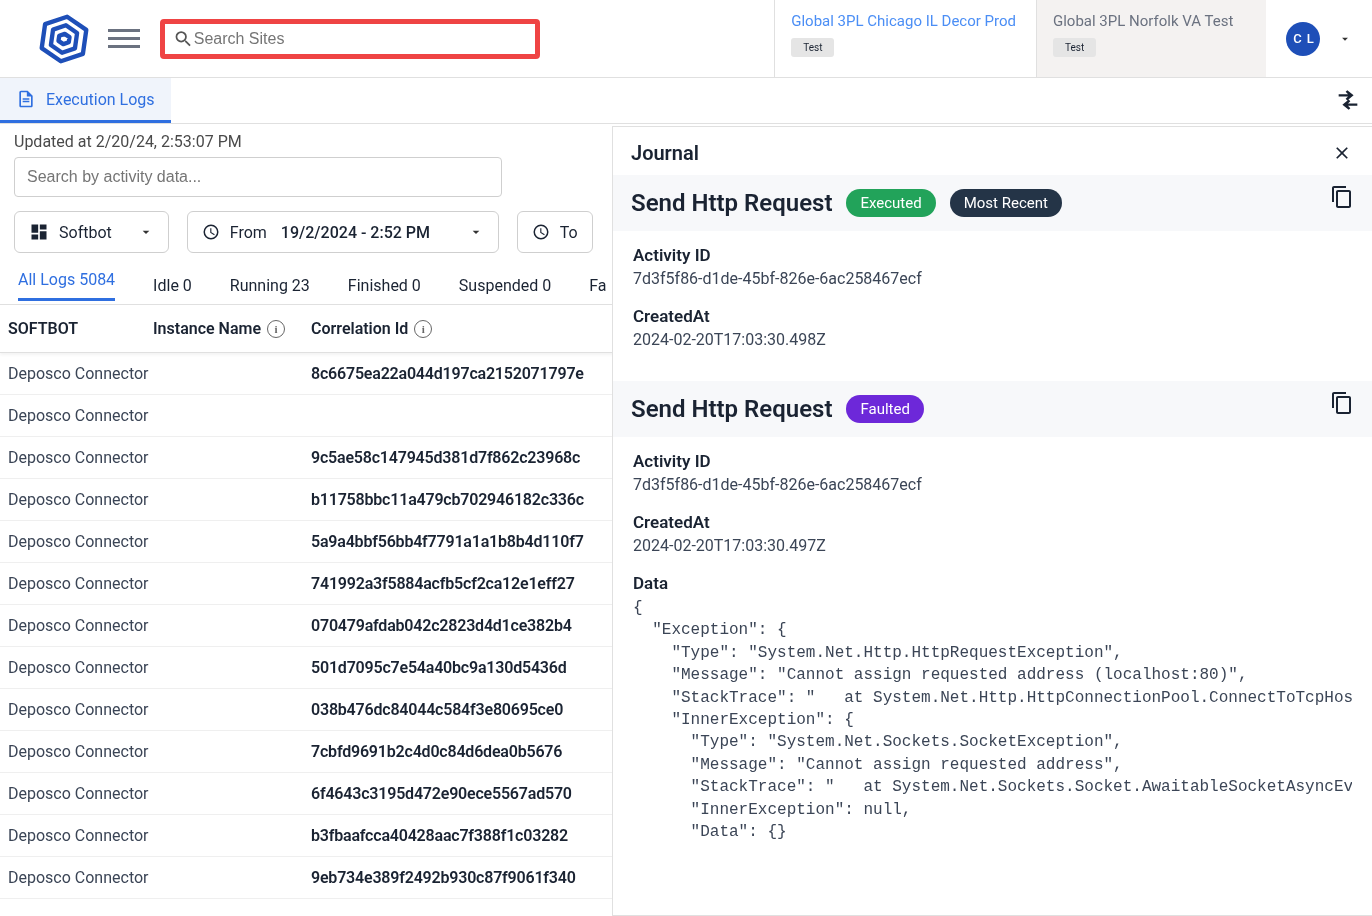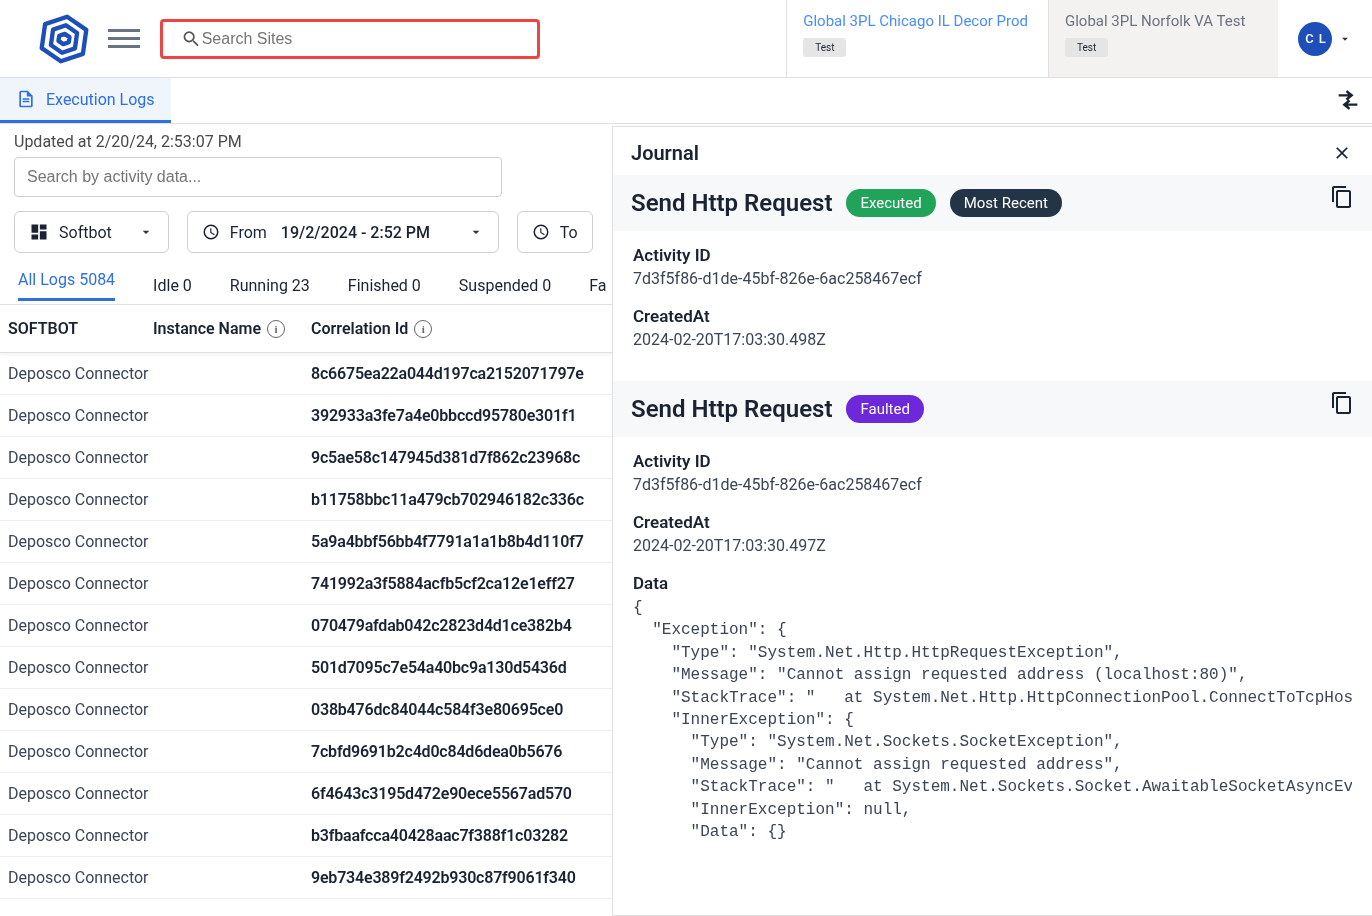--- a/index.html
+++ b/index.html
@@ -2,29 +2,29 @@
 <html><head>
 <meta charset="utf-8">
 <style>
 * { box-sizing: border-box; margin: 0; padding: 0; }
 body { font-family: -apple-system, BlinkMacSystemFont, "Segoe UI", Roboto, sans-serif; font-size: 14px; color: #1a2332; background: #fff; width: 1372px; height: 916px; overflow: hidden; position: relative; }
 .header { display: flex; align-items: stretch; height: 78px; border-bottom: 1px solid #e0e0e0; }
 .header-left { display: flex; align-items: center; padding: 0 12px; }
 .logo { width: 52px; height: 52px; margin: 0 18px 0 26px; }
 .hamburger { width: 32px; height: 32px; display: flex; flex-direction: column; justify-content: center; gap: 5px; margin-right: 20px; cursor: pointer; }
 .hamburger span { height: 3px; background: #6b7280; }
-.search-box { display: flex; align-items: center; border: 3px solid #ef4444; border-radius: 4px; width: 380px; height: 40px; padding: 0 18px; }
+.search-box { display: flex; align-items: center; border: 5px solid #ef4444; border-radius: 4px; width: 380px; height: 40px; padding: 0 8px; }
 .search-box input { border:none; outline:none; font-size:16px; width:100%; color:#999; }
 .header-spacer { flex: 1; }
 .header-tab { padding: 12px 20px 0 16px; border-left: 1px solid #e0e0e0; min-width: 230px; }
 .header-tab.active .tab-title { color: #4b8ef5; }
 .header-tab.inactive { background: #f4f2f1; }
 .tab-title { font-size: 15px; color: #6b7280; margin-bottom: 8px; white-space: nowrap; }
 .tab-chip { display: inline-block; background: #e5e5e5; padding: 4px 12px; border-radius: 3px; font-size: 10px; color: #1a2332; }
-.user-area { display:flex; align-items:center; padding: 0 20px; }
+.user-area { display:flex; align-items:center; padding: 0 20px; gap: 12px; }
 .avatar { width:34px; height:34px; border-radius:50%; background:#1e4fb8; color:#fff; display:flex; align-items:center; justify-content:center; font-size:13px; font-weight:500; letter-spacing:1px; padding-left:2px; }
 .chev { margin-left:6px; }
 .tab-strip { display:flex; align-items:center; border-bottom:1px solid #e0e0e0; height:46px; position:relative; }
 .module-tab { display:flex; align-items:center; gap:10px; padding:0 16px; height:100%; color:#2f6fe0; border-bottom:3px solid #2f6fe0; background:#f0f4fb; font-size:16px; }
 .module-tab svg { fill:#2f6fe0; }
 .right-icon { position:absolute; right:10px; top:8px; }
 .controls { padding: 8px 14px 0 14px; }
 .updated-at { font-size:16px; color:#4a4a4a; margin-bottom:6px; }
 .activity-search { width: 488px; border:1px solid #cfcfcf; border-radius:4px; height:40px; padding:0 12px; font-size:16px; color:#7f1d1d; }
 .filter-row { display:flex; gap:18px; margin-top:14px; margin-bottom:14px; }
@@ -176,21 +176,20 @@
     </div>
 </div>
 
 <div class="rows-area" id="rows-area">
     <div class="data-row">
       <div class="c1">Deposco Connector</div>
       <div class="c2">8c6675ea22a044d197ca2152071797e</div>
     </div>
     <div class="data-row">
       <div class="c1">Deposco Connector</div>
-      <div class="c2">392933a3fe7a4e0bbccd95780e301f1</div>
     </div>
     <div class="data-row">
       <div class="c1">Deposco Connector</div>
       <div class="c2">9c5ae58c147945d381d7f862c23968c</div>
     </div>
     <div class="data-row">
       <div class="c1">Deposco Connector</div>
       <div class="c2">b11758bbc11a479cb702946182c336c</div>
     </div>
     <div class="data-row">

